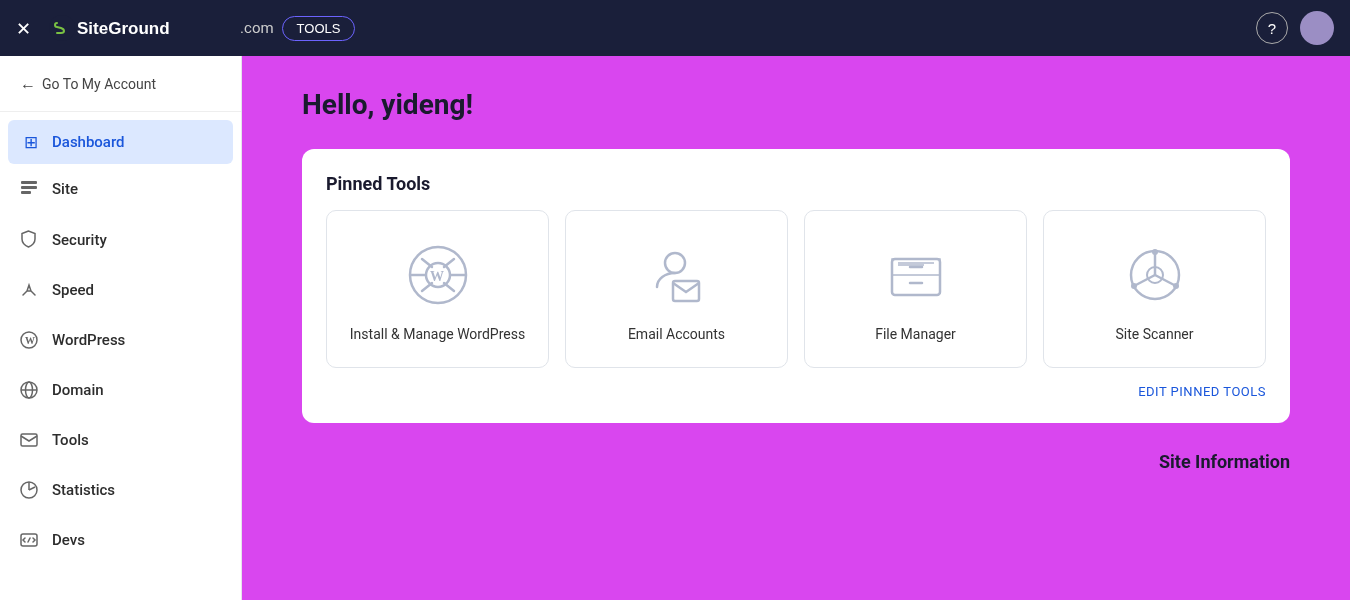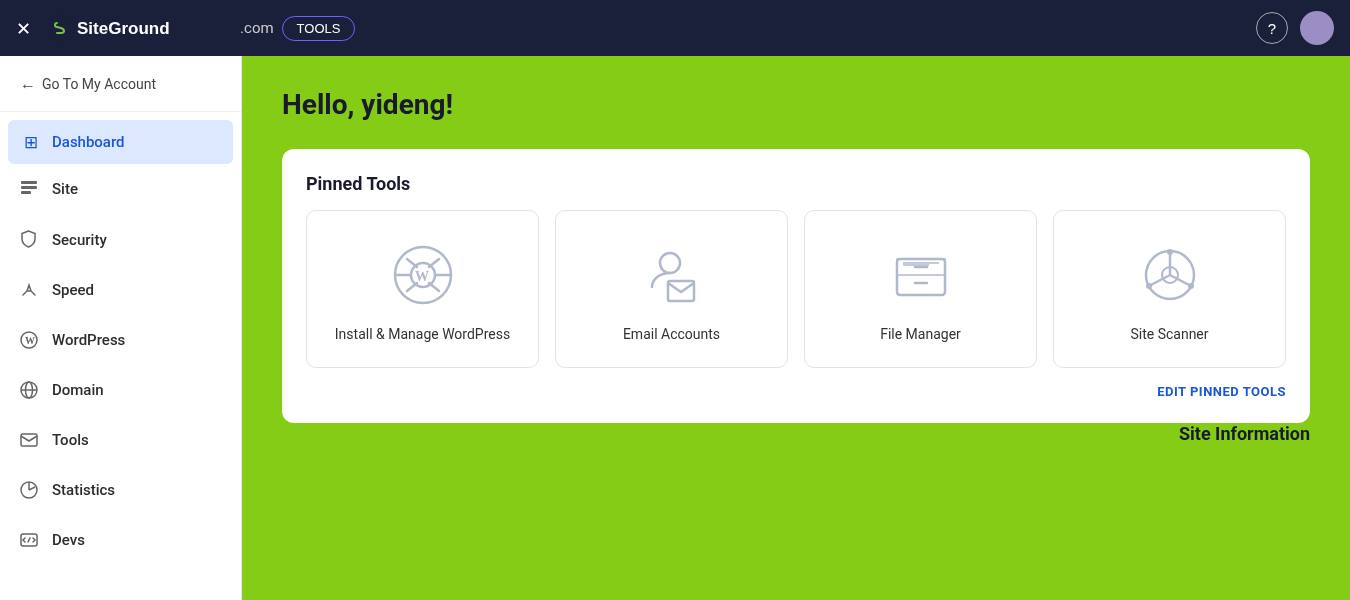--- a/index.html
+++ b/index.html
@@ -89,39 +89,40 @@
       margin: 0 8px;
       padding: 12px 12px;
     }
     .sidebar-item .icon { font-size: 17px; color: #666; width: 22px; text-align: center; }
     .sidebar-item.active .icon { color: #1a56db; }
 
     
     .content {
       flex: 1;
       overflow-y: auto;
-      padding: 32px 40px;
-      background: #84cc16;
+      padding: 32px 60px;
+      background: #d946ef;
     }
     .page-greeting {
       font-size: 28px;
       font-weight: 700;
       color: #1a1a2e;
       margin-bottom: 28px;
     }
     .section-title {
       font-size: 18px;
       font-weight: 700;
       color: #1a1a2e;
       margin-bottom: 16px;
     }
     .pinned-tools-card {
       background: #fff;
       border-radius: 12px;
       padding: 24px;
+      margin-bottom: 28px;
     }
     .pinned-tools-grid {
       display: grid;
       grid-template-columns: repeat(4, 1fr);
       gap: 16px;
       margin-bottom: 16px;
     }
     .tool-card {
       border: 1px solid #e0e4ea;
       border-radius: 10px;
@@ -138,21 +139,21 @@
     .tool-label {
       font-size: 14px;
       color: #333;
       text-align: left;
       line-height: 1.4;
     }
     .edit-pinned {
       text-align: right;
       color: #1a56db;
       font-size: 13px;
-      font-weight: 700;
+      font-weight: 400;
       cursor: pointer;
       letter-spacing: 0.5px;
     }
     .site-info-title {
       font-size: 18px;
       font-weight: 700;
       color: #1a1a2e;
       text-align: right;
     }
 

